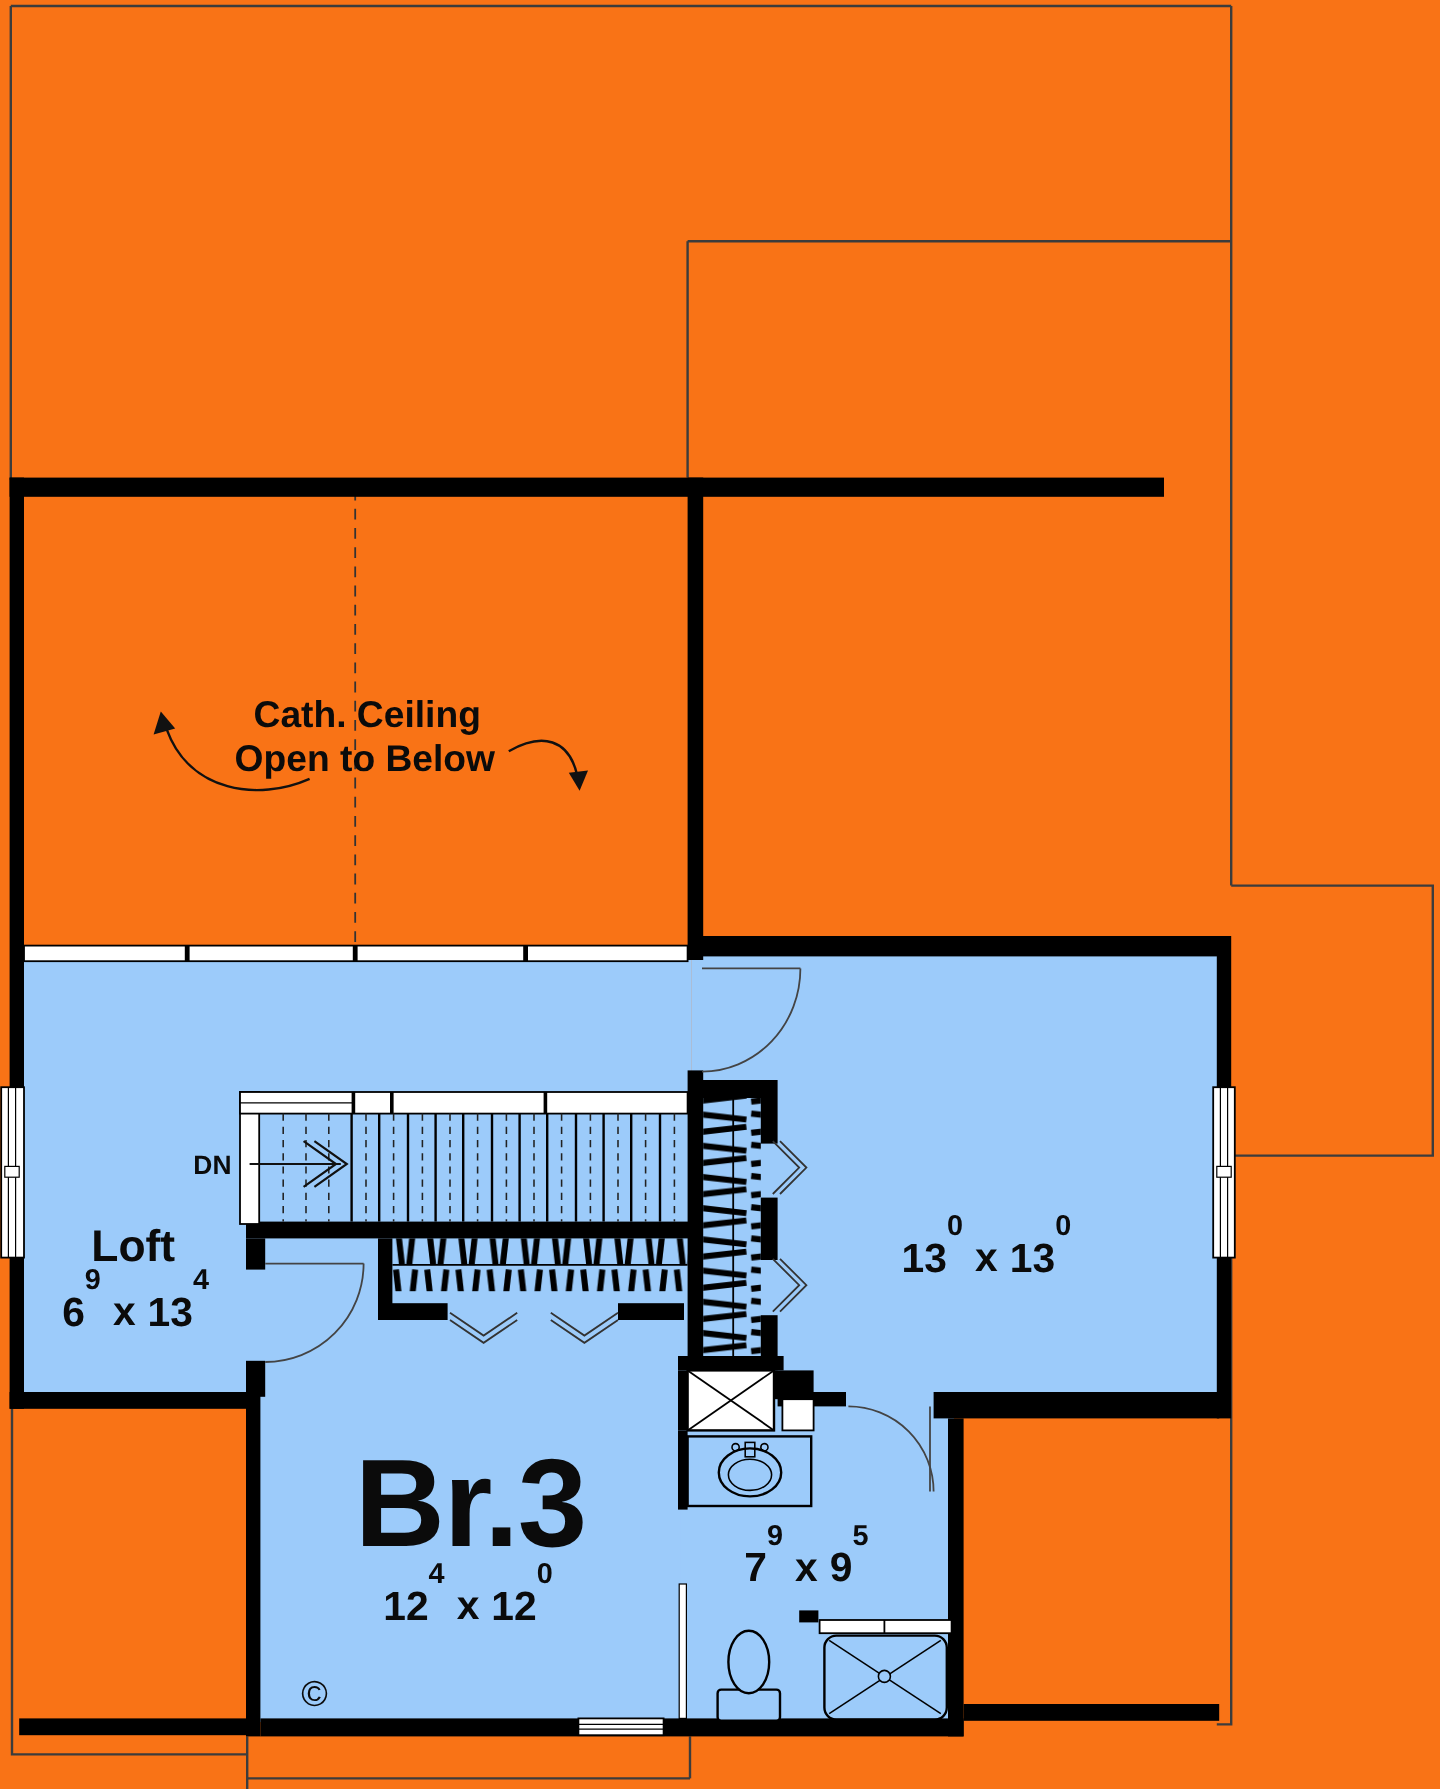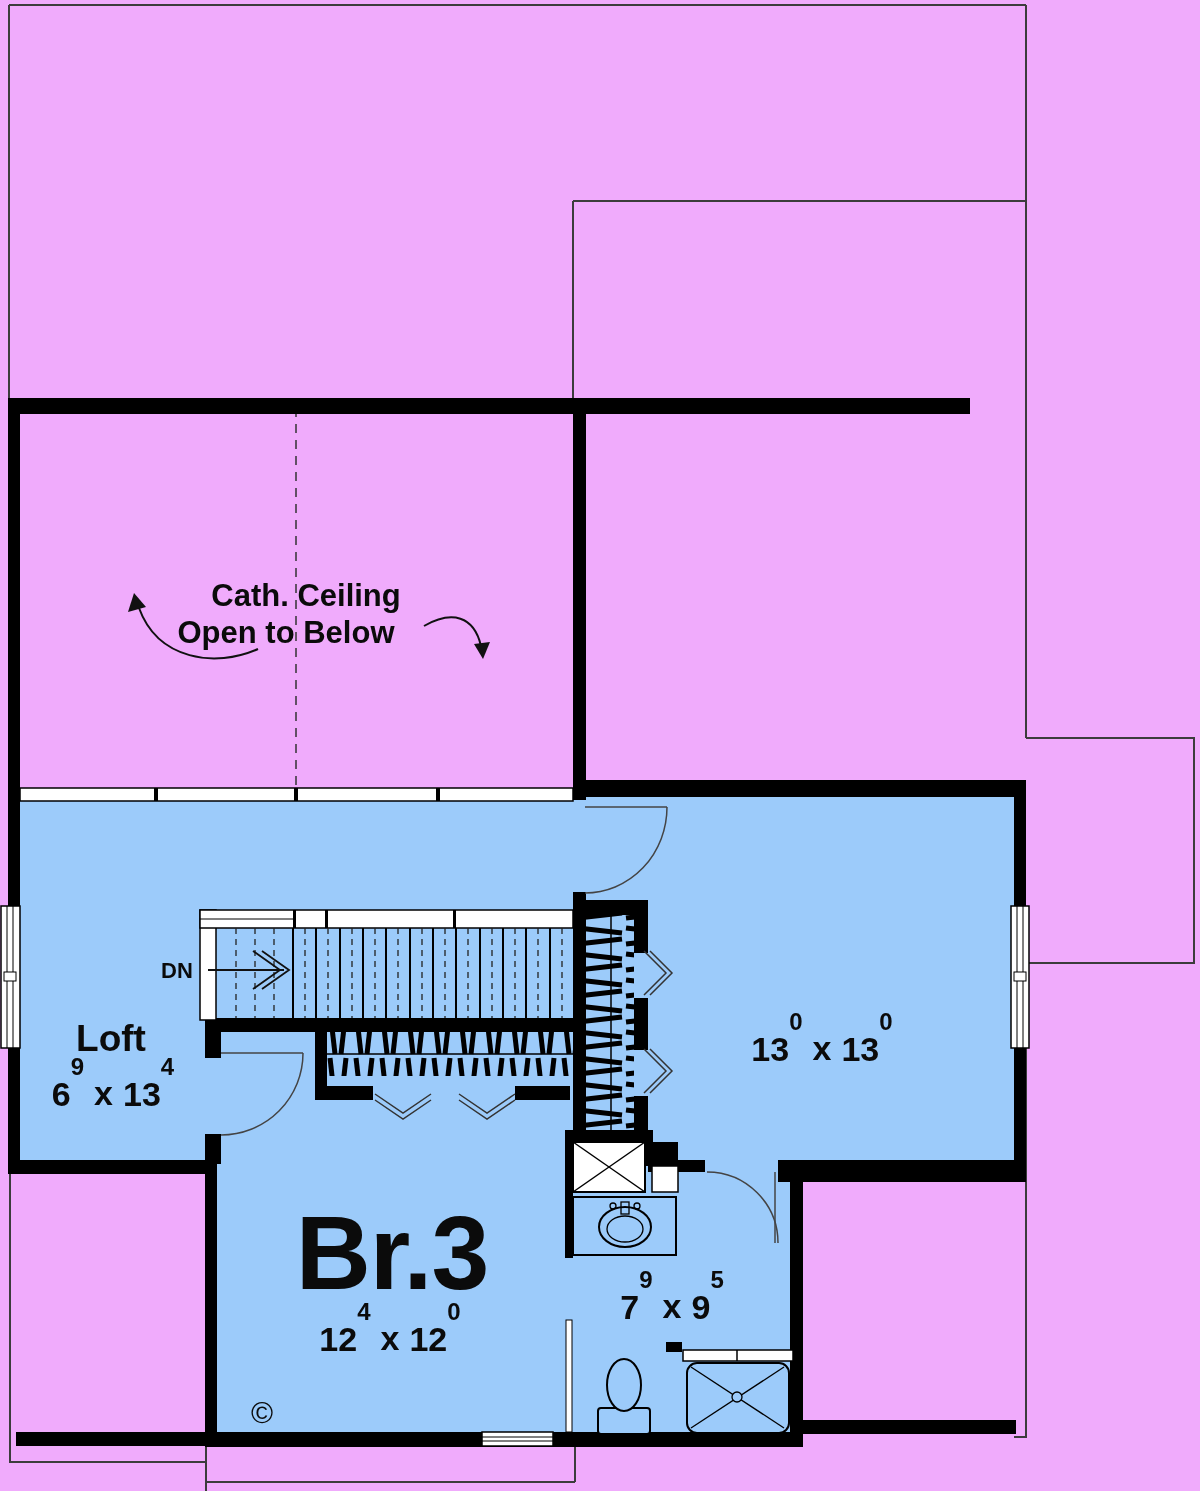--- a/index.html
+++ b/index.html
@@ -1,18 +1,18 @@
 <!DOCTYPE html>
 <html style="--floor-color: #9CCBFA; --wall-color: #000000; --outline-color: #3C3C3C;"><head>
 <meta charset="utf-8">
 <style>
   :root { --floor-color:#9CCBFA; --wall-color:#000000; --outline-color:#3C3C3C; }
   html,body { margin:0; padding:0; background:#ffffff; }
   #plan {
-    position:relative; width:1200px; height:1491px; background:#f0abfc;
+    position:relative; width:1200px; height:1491px; background:#f97316;
     font-family:"Liberation Sans", sans-serif; overflow:hidden;
   }
   #plan svg { position:absolute; left:0; top:0; }
   .floor-fill { fill:var(--floor-color); }
   .wall { fill:var(--wall-color); }
   .thin { stroke:var(--outline-color); stroke-width:2; fill:none; }
   .lbl {
     position:absolute; transform:translate(-50%,-50%); color:#0b0b0b;
     font-weight:bold; white-space:nowrap; z-index:5; line-height:1;
   }
@@ -240,21 +240,21 @@
       <path d="M667,807 A82,86 0 0 1 585,893"></path>
     </g>
     <g>
       <line x1="775" y1="1172" x2="775" y2="1243"></line>
       <path d="M707,1172 A71,71 0 0 1 778,1243"></path>
     </g>
   </g>
 </svg>
 
 <div class="lbl cath" style="left:306px; top:595px;">Cath. Ceiling</div>
-<div class="lbl cath" style="left:286px; top:632px;">Open to Below</div>
+<div class="lbl cath" style="left:304px; top:632px;">Open to Below</div>
 
 <div class="lbl dn" style="left:177px; top:971px;">DN</div>
 
 <div class="lbl loft-name" style="left:111px; top:1038px;">Loft</div>
 <div class="lbl dim" style="left:113px; top:1092px;">
   <span>6</span><sup>9</sup><span class="sep">x</span><span>13</span><sup>4</sup>
 </div>
 
 <div class="lbl dim" style="left:822px; top:1047px;">
   <span>13</span><sup>0</sup><span class="sep">x</span><span>13</span><sup>0</sup>

